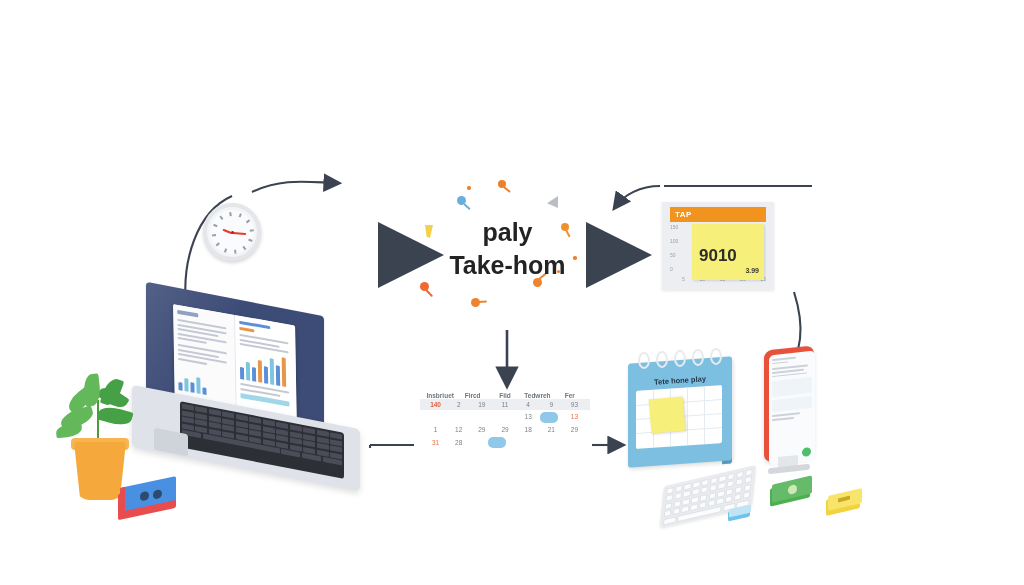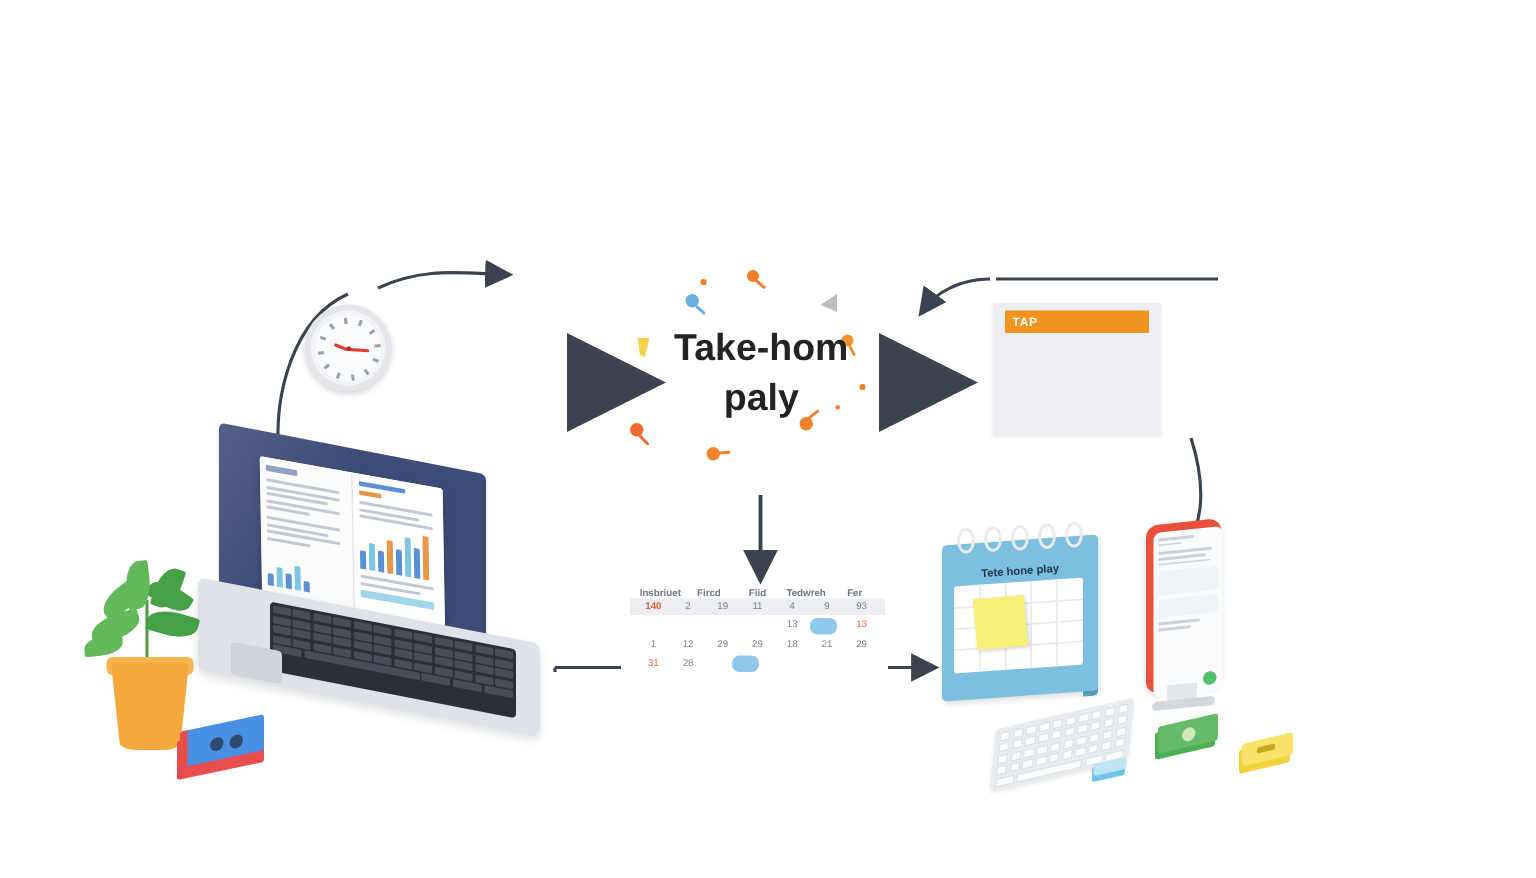--- a/index.html
+++ b/index.html
@@ -334,22 +334,22 @@
       <div class="head" style="left:0;top:2px;width:9px;height:9px;background:#f0832c;"></div>
       <div class="tail" style="left:6px;top:2px;width:9px;height:2.4px;background:#f0832c;transform:rotate(-38deg);"></div>
     </div>
     <div class="pin" style="left:66px;top:120px;">
       <div class="head" style="left:0;top:0;width:9px;height:9px;background:#f0832c;"></div>
       <div class="tail" style="left:7px;top:3px;width:9px;height:2.2px;background:#f0832c;transform:rotate(-4deg);"></div>
     </div>
     <div class="dot" style="left:152px;top:92px;width:3px;height:3px;background:#f07f2a;"></div>
 
     <div class="hub-text">
+      <div>paly</div>
       <div>Take-hom</div>
-      <div>paly</div>
     </div>
   </div>
 
   <div class="abs" id="clock">
     <div class="cl-face">
       <div class="cl-inner">
         <div class="tick" style="transform:rotate(0deg)"></div>
         <div class="tick" style="transform:rotate(30deg)"></div>
         <div class="tick" style="transform:rotate(60deg)"></div>
         <div class="tick" style="transform:rotate(90deg)"></div>
@@ -504,20 +504,39 @@
         <span class="sp"></span>
       </div>
     <div class="glasses">
       <i style="left:0;top:0;"></i>
       <i style="left:13px;top:1px;"></i>
     </div>
   </div>
 
   <div class="abs" id="tap-card">
     <div class="tap-hdr">TAP</div>
+    <div class="tap-grid">
+      <div class="ax-y">
+        <span style="top:2px">150</span>
+        <span style="top:16px">100</span>
+        <span style="top:30px">50</span>
+        <span style="top:44px">0</span>
+      </div>
+      <div class="ax-x">
+        <span>5</span>
+        <span>10</span>
+        <span>15</span>
+        <span>20</span>
+        <span>25</span>
+      </div>
+      <div class="sticky">
+        <div class="big">9010</div>
+        <div class="small">3.99</div>
+      </div>
+    </div>
   </div>
 
   <div class="abs" id="mini-calendar">
     <div class="mc-head">
       <span>Insbriuet</span>
       <span>Fircd</span>
       <span>Fiid</span>
       <span>Tedwreh</span>
       <span>Fer</span>
     </div>

